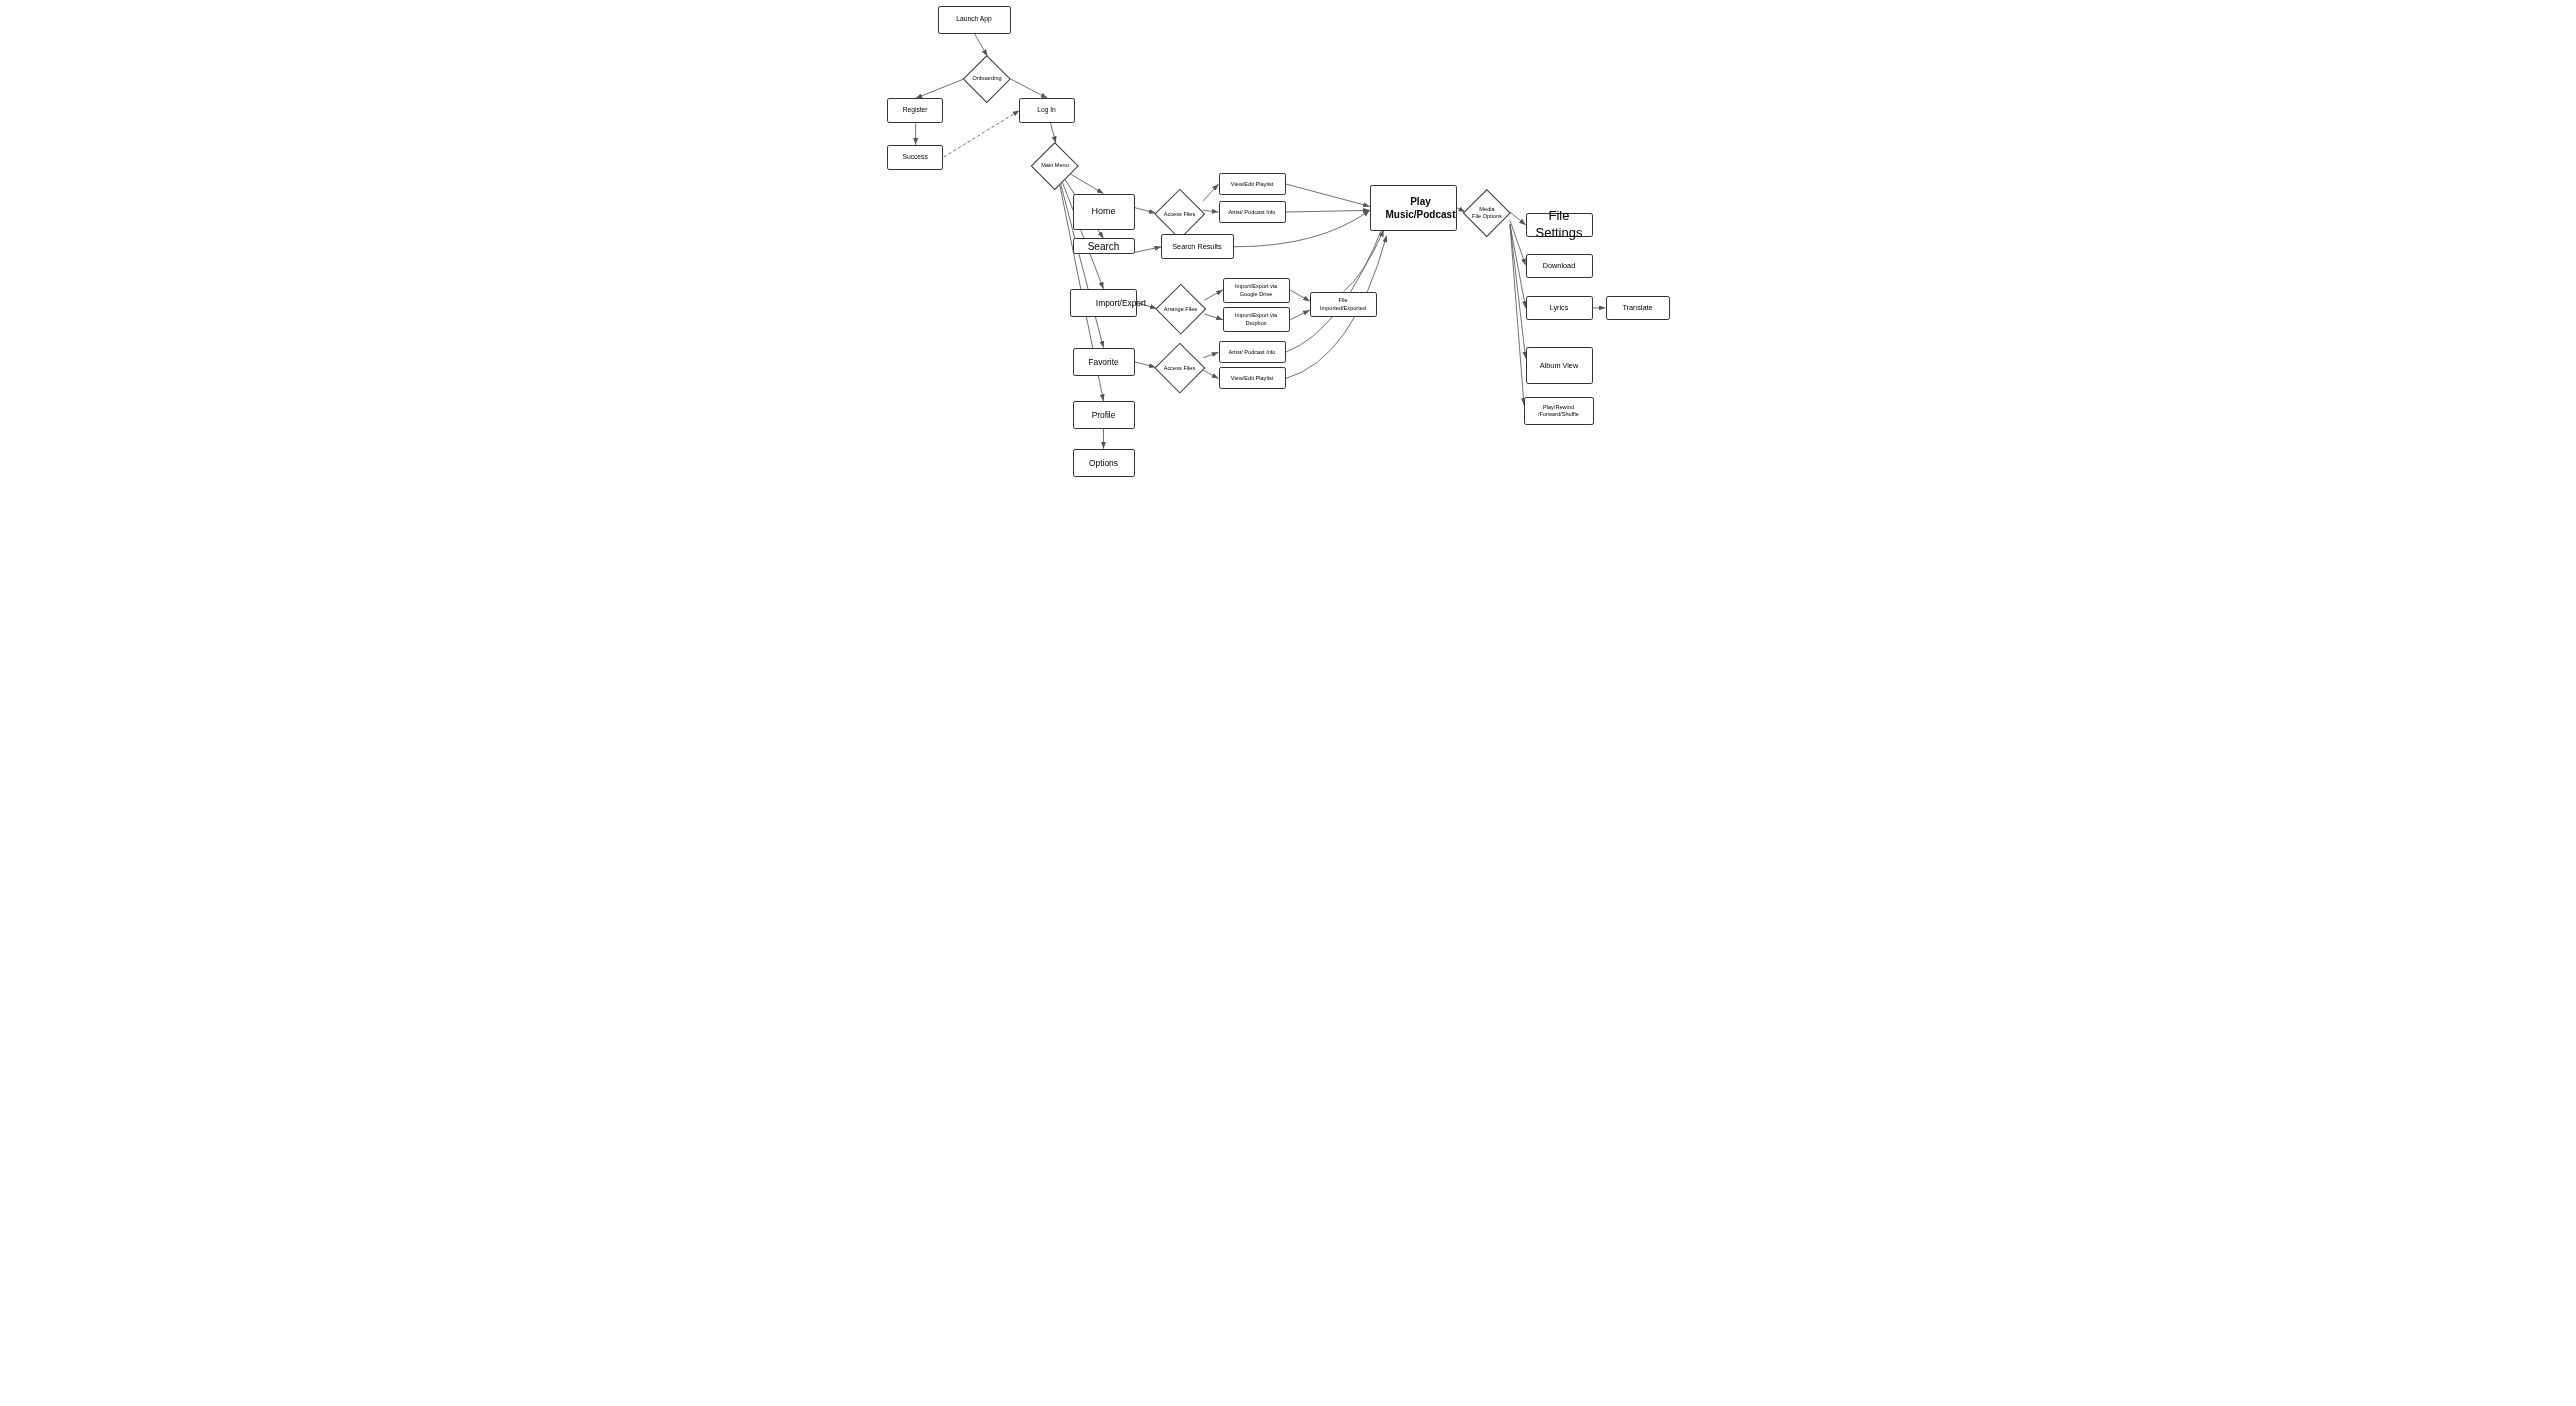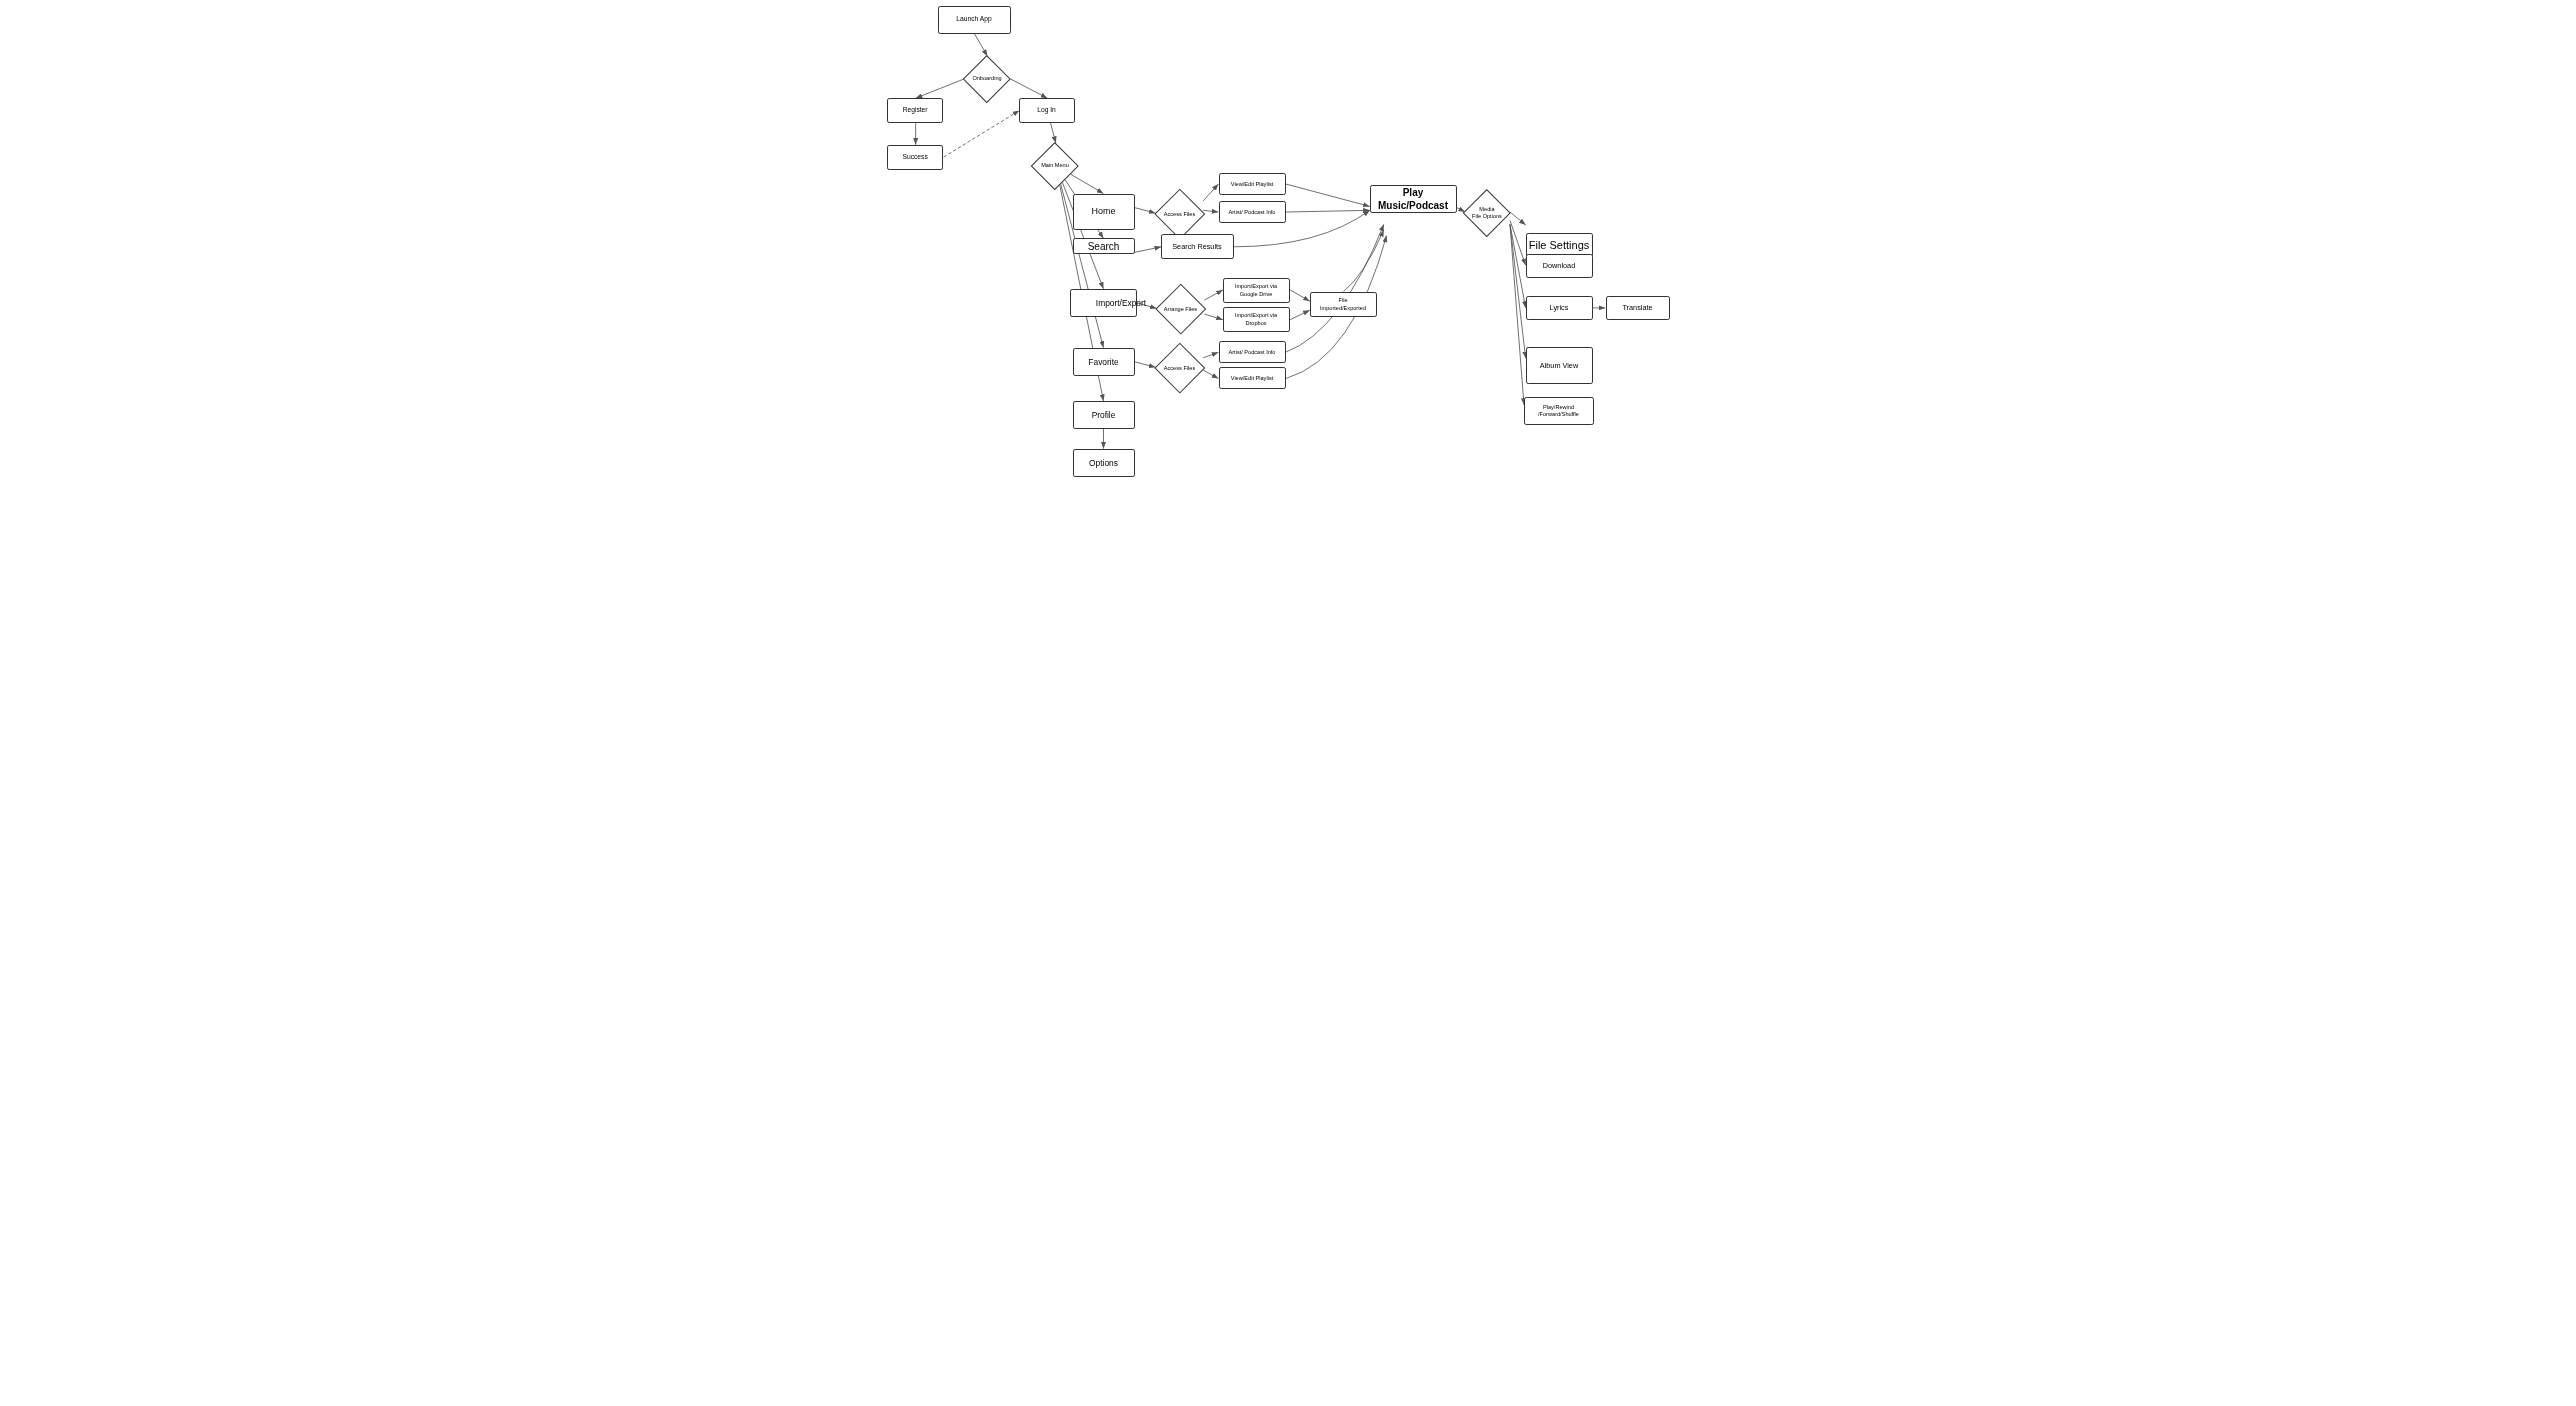--- a/index.html
+++ b/index.html
@@ -274,33 +274,33 @@
   </div>
 
   <div class="node node-rect-small" style="left:337px;top:341px;width:67px;height:22.4px;">
     <span>Artist/ Podcast Info</span>
   </div>
 
   <div class="node node-rect-small" style="left:337px;top:367px;width:67px;height:22.4px;">
     <span>View/Edit Playlist</span>
   </div>
 
-  <div class="node node-rect-bold" style="left:488px;top:185px;width:87px;height:28px;white-space:pre-line;">
+  <div class="node node-rect-bold" style="left:488px;top:185px;width:87px;height:46px;white-space:pre-line;justify-content:flex-end;">
     <span style="white-space:pre-line;">Play
 Music/Podcast</span>
   </div>
 
   <div class="node node-diamond" style="left:583px;top:190px;width:45px;height:45px;">
     <div class="diamond-inner">
       <span class="diamond-text" style="white-space:pre-line;">Media
 File Options</span>
     </div>
   </div>
 
-  <div class="node node-rect" style="left:644px;top:213px;width:67px;height:23.6px;font-size:11px;margin-top:20px;">
+  <div class="node node-rect" style="left:644px;top:213px;width:67px;height:23.6px;font-size:13px;">
     <span>File Settings</span>
   </div>
 
   <div class="node node-rect" style="left:644px;top:254px;width:67px;height:23.6px;font-size:7.3px;">
     <span>Download</span>
   </div>
 
   <div class="node node-rect" style="left:644px;top:296px;width:67px;height:23.6px;font-size:7.3px;">
     <span>Lyrics</span>
   </div>

